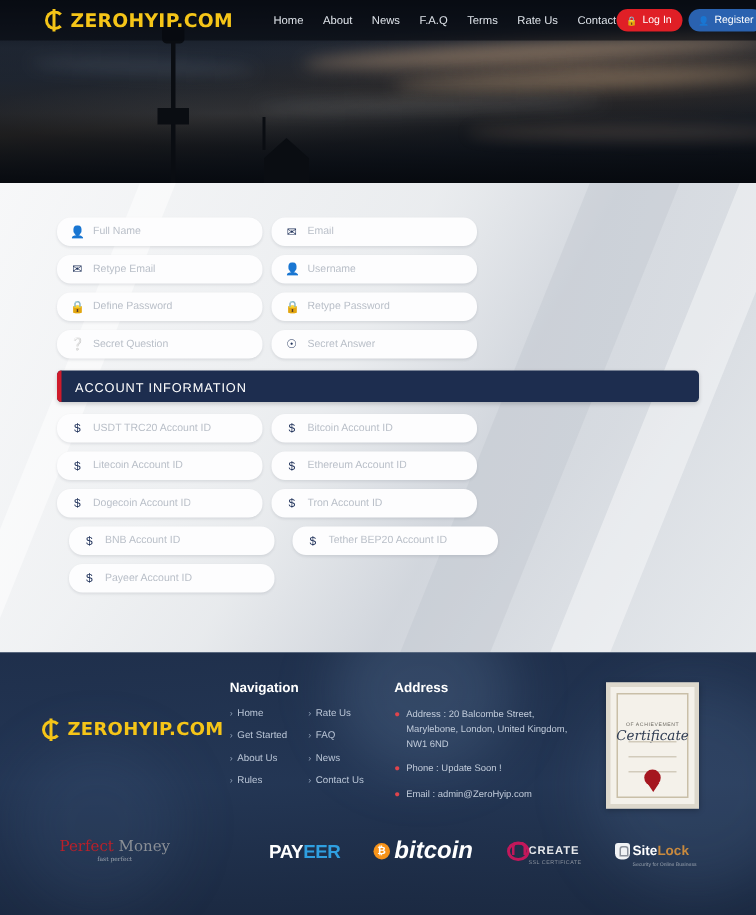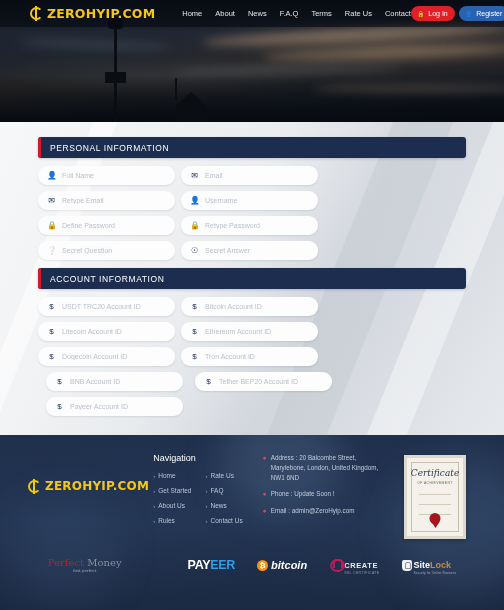--- a/index.html
+++ b/index.html
@@ -160,38 +160,38 @@
   .fb3 { left: 2%; top: 60px; width: 110px; height: 110px; background: rgba(70,100,140,.18); }
 
   .fgrid { position: relative; z-index: 3; display: flex; padding: 18px 22px 0 28px; gap: 0; }
   .fcol-logo { width: 128px; padding-top: 26px; }
   .flogo { display: flex; align-items: center; gap: 4px; }
   .flogo .logo-text { font-size: 12px; }
   .fcol-nav { width: 112px; }
   .fcol-addr { width: 128px; }
   .fcol-cert { width: 96px; display: flex; justify-content: center; padding-top: 2px; }
 
-  .ftitle { color: #fff; font-size: 9px; font-weight: normal; margin-bottom: 9px; }
+  .ftitle { color: #fff; font-size: 9px; font-weight: bold; margin-bottom: 9px; }
   .flinks { display: flex; gap: 14px; }
   .flinks ul { list-style: none; }
   .flinks li { margin-bottom: 8px; }
   .flinks a { color: #b9c5d6; font-size: 6.5px; text-decoration: none; display: flex; align-items: center; gap: 3px; }
   .flinks a:before { content: "›"; color: #8fa0b8; font-size: 6px; }
 
   .addr-item { display: flex; gap: 4px; margin-bottom: 7px; color: #c2ccdb; font-size: 6.3px; line-height: 1.55; }
   .addr-item .aic { color: #e0444c; font-size: 6.5px; flex: none; line-height: 1.5; }
 
   .cert {
     width: 62px; height: 84px; background: #f4f1ea;
     border: 3px solid #ddd8cc; position: relative;
     box-shadow: 0 1px 4px rgba(0,0,0,.3);
   }
   .cert-inner { position: absolute; inset: 4px; border: 1px solid #c9bfa8; }
   .cert-title {
-    position: absolute; left: 0; right: 0; top: 10px; text-align: center;
+    position: absolute; left: 0; right: 0; top: 28px; text-align: center;
     font-family: "DejaVu Serif", serif; font-style: italic;
     font-size: 9px; color: #2f3c52;
   }
   .cert-sub {
     position: absolute; left: 0; right: 0; top: 23px; text-align: center;
     font-size: 3.4px; color: #6d6a62; letter-spacing: .4px;
   }
   .cert-line { position: absolute; left: 12px; right: 12px; height: 1px; background: #d2cbbb; }
   .cert-seal {
     position: absolute; left: 50%; bottom: 12px; transform: translateX(-50%);
@@ -215,21 +215,21 @@
   .pm-t .r { color: #b9202a; } .pm-t .g { color: #8a8f96; }
   .pm-s { font-family: "DejaVu Serif", serif; font-size: 4px; color: #9aa2ad; margin-top: 1px; }
   .payeer { font-size: 12.5px; font-weight: bold; letter-spacing: -.3px; }
   .payeer .w { color: #fff; margin-left: 44px; } .payeer .b { color: #2f9fe0; }
   .btc { display: flex; align-items: center; gap: 3px; }
   .btc-c {
     width: 11px; height: 11px; border-radius: 50%; background: #f7931a;
     color: #fff; font-size: 7px; font-weight: bold;
     display: flex; align-items: center; justify-content: center;
   }
-  .btc-t { color: #fff; font-size: 11px; font-weight: bold; font-style: italic; }
+  .btc-t { color: #fff; font-size: 16px; font-weight: bold; font-style: italic; }
   .comodo { display: flex; align-items: center; gap: 3px; }
   .cm-lock { width: 12px; height: 13px; position: relative; }
   .cm-lock:before {
     content: ""; position: absolute; left: 1px; bottom: 0; width: 11px; height: 9px;
     border: 2.5px solid #c2185b; border-radius: 50%;
   }
   .cm-lock:after {
     content: ""; position: absolute; left: 4px; top: 0; width: 6px; height: 7px;
     border: 2px solid #c2185b; border-bottom: none; border-radius: 4px 4px 0 0;
   }
@@ -288,23 +288,20 @@
     </div>
 
   </div>
 
   <div class="main">
     <div class="diag d1"></div>
     <div class="diag d2"></div>
     <div class="diag d3"></div>
 
     <div class="wrap">
-      <div class="sec-head">
-        <span>PERSONAL INFORMATION</span>
-      </div>
 
       <div class="grid">
         <div class="field">
           <span class="ic">👤</span>
           <span class="ph">Full Name</span>
         </div>
         <div class="field">
           <span class="ic">✉</span>
           <span class="ph">Email</span>
         </div>
@@ -425,20 +422,21 @@
                 <a>News</a>
               </li>
             <li>
                 <a>Contact Us</a>
               </li>
           </ul>
         </div>
       </div>
 
       <div class="fcol-addr">
+        <div class="ftitle">Address</div>
         <div class="addr-item">
           <span class="aic">●</span>
           <span><span>Address :</span>
           <span>20 Balcombe Street, Marylebone, London, United Kingdom, NW1 6ND</span></span>
         </div>
         <div class="addr-item">
           <span class="aic">●</span>
           <span><span>Phone :</span>
           <span>Update Soon !</span></span>
         </div>

